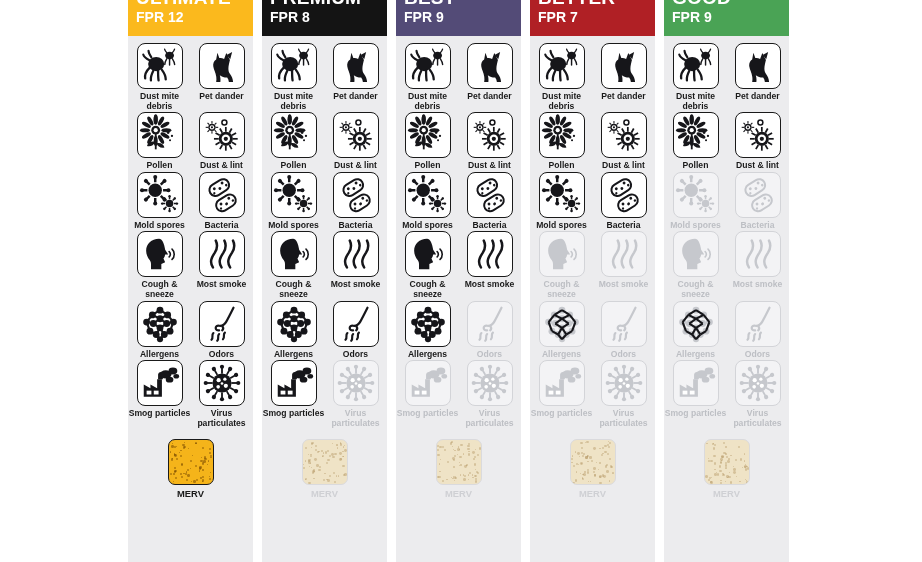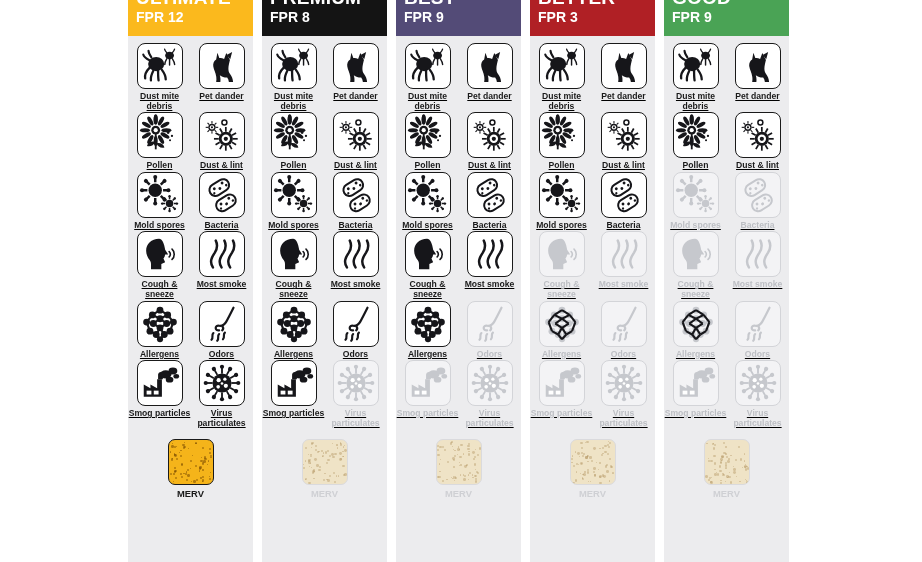--- a/index.html
+++ b/index.html
@@ -35,21 +35,21 @@
   .head-yellow .head-title{color:#ffffff;}
 
   
   .col-body{
     flex:1 1 auto;background:#ececee;
     display:flex;flex-direction:column;align-items:center;
     padding-top:7px;box-sizing:border-box;overflow:hidden;
   }
   .row{
     width:100%;display:flex;justify-content:center;
-    gap:8px;margin-bottom:1px;text-decoration:underline;
+    gap:8px;margin-bottom:1px;
   }
   .cell{
     width:54px;display:flex;flex-direction:column;align-items:center;
   }
   .tile{
     width:46px;height:46px;border-radius:8px;background:#ffffff;
     border:1.6px solid #1a1a1a;box-sizing:border-box;
     display:flex;align-items:center;justify-content:center;
     overflow:hidden;
   }
@@ -1524,21 +1524,21 @@
               <div class="speck" style="width: 2.1px; height: 2.1px; left: 5.9px; top: 5.7px; background: rgba(170, 140, 85, 0.38);"></div>
               <div class="speck" style="width: 1.04px; height: 1.04px; left: 31.5px; top: 38.4px; background: rgba(170, 140, 85, 0.38);"></div>
             </div>
             <div class="merv-caption">MERV</div>
           </div>
         </div>
       </div>
       <div class="col">
         <div class="col-head head-dark" style="background: rgb(176, 32, 37);">
           <div class="head-title">BETTER</div>
-          <div class="head-fpr">FPR 3</div>
+          <div class="head-fpr">FPR 7</div>
         </div>
         <div class="col-body">
           <div class="row">
             <div class="cell">
               <div class="tile">
                 <svg class="glyph" viewBox="0 0 46 46">
     <g>
       <ellipse class="ink" cx="19" cy="21" rx="8.4" ry="7.4"></ellipse>
       <path class="stroke" stroke-width="2.4" stroke-linecap="round" d="M12 25 C8 29 7 33 7.5 36"></path>
       <path class="stroke" stroke-width="2.4" stroke-linecap="round" d="M16 28 C14 32 13 35 13.5 38"></path>

